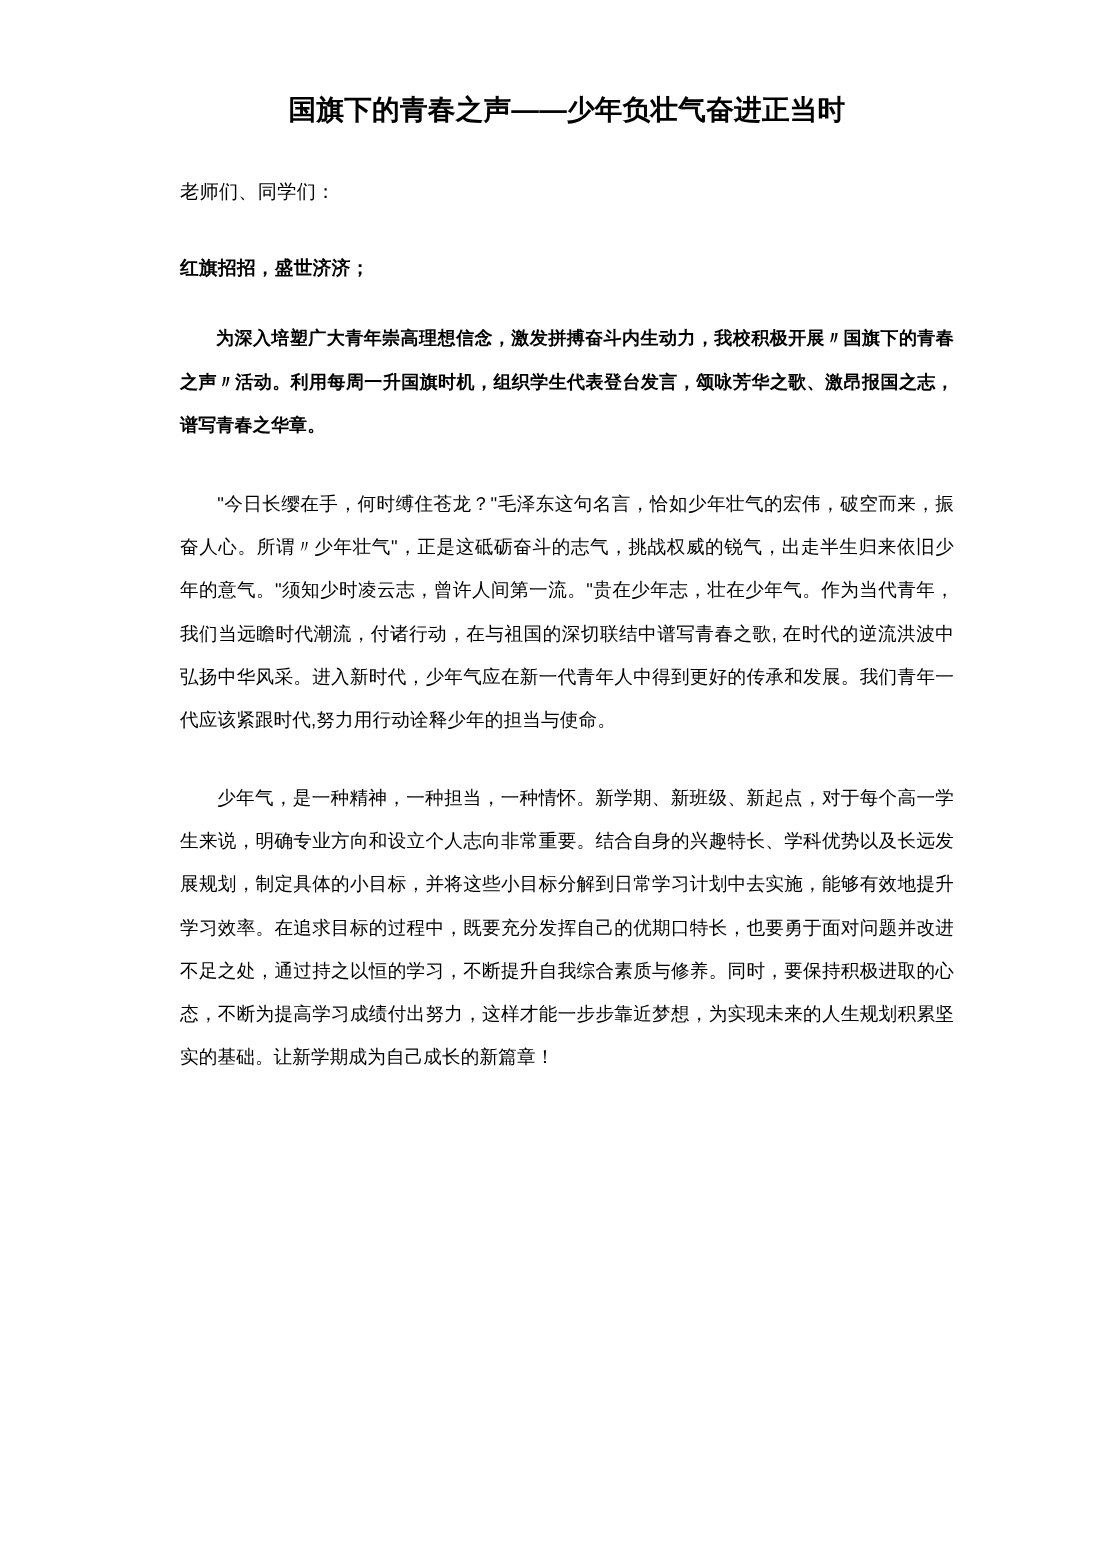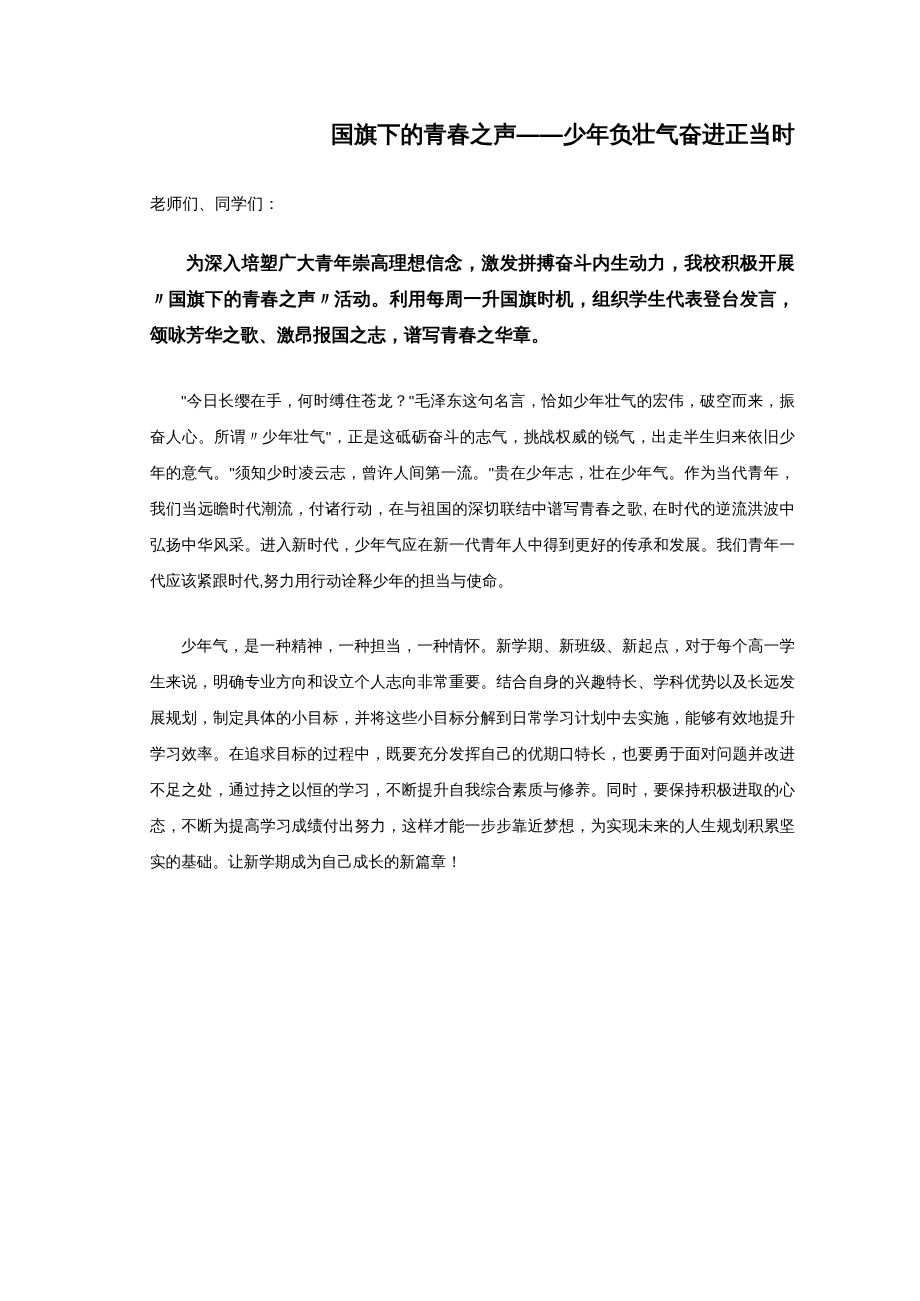--- a/index.html
+++ b/index.html
@@ -25,22 +25,22 @@
     left: 150px;
     top: 0;
     width: 645px;
   }
   .doc-title {
     font-size: 23px;
     font-weight: 700;
     line-height: 30px;
     letter-spacing: 0.2px;
     margin: 0;
-    padding-top: 119px;
-    text-align: right;
+    padding-top: 76px;
+    text-align: center;
     white-space: nowrap;
   }
   .salutation {
     font-size: 16px;
     line-height: 26px;
     margin: 0;
     padding-top: 42px;
     letter-spacing: 0.2px;
   }
   .verse {
@@ -48,21 +48,21 @@
     font-weight: 700;
     line-height: 26px;
     margin: 0;
     letter-spacing: 0.3px;
   }
   .verse-1 { padding-top: 37px; }
   .verse-2 { padding-top: 32px; text-indent: 2em; }
   .verse-3 { padding-top: 32px; text-indent: 2em; }
 
   .lead-para {
-    font-size: 18px;
+    font-size: 15px;
     font-weight: 700;
     line-height: 36px;
     margin: 0;
     padding-top: 28px;
     text-indent: 2em;
     text-align: justify;
     text-justify: inter-ideograph;
     letter-spacing: 0.15px;
   }
   .body-para {
@@ -81,20 +81,21 @@
 </head>
 <body>
 
 <div class="page">
   <div class="content">
 
     <h1 class="doc-title">国旗下的青春之声——少年负壮气奋进正当时</h1>
 
     <p class="salutation">老师们、同学们：</p>
 
+    <p class="verse verse-1">红旗招招，盛世济济；</p>
 
 
 
     <p class="lead-para">为深入培塑广大青年崇高理想信念，激发拼搏奋斗内生动力，我校积极开展〃国旗下的青春之声〃活动。利用每周一升国旗时机，组织学生代表登台发言，颂咏芳华之歌、激昂报国之志，谱写青春之华章。</p>
 
     <p class="body-para body-para-1">"今日长缨在手，何时缚住苍龙？"毛泽东这句名言，恰如少年壮气的宏伟，破空而来，振奋人心。所谓〃少年壮气"，正是这砥砺奋斗的志气，挑战权威的锐气，出走半生归来依旧少年的意气。"须知少时凌云志，曾许人间第一流。"贵在少年志，壮在少年气。作为当代青年，我们当远瞻时代潮流，付诸行动，在与祖国的深切联结中谱写青春之歌, 在时代的逆流洪波中弘扬中华风采。进入新时代，少年气应在新一代青年人中得到更好的传承和发展。我们青年一代应该紧跟时代,努力用行动诠释少年的担当与使命。</p>
 
     <p class="body-para body-para-2">少年气，是一种精神，一种担当，一种情怀。新学期、新班级、新起点，对于每个高一学生来说，明确专业方向和设立个人志向非常重要。结合自身的兴趣特长、学科优势以及长远发展规划，制定具体的小目标，并将这些小目标分解到日常学习计划中去实施，能够有效地提升学习效率。在追求目标的过程中，既要充分发挥自己的优期口特长，也要勇于面对问题并改进不足之处，通过持之以恒的学习，不断提升自我综合素质与修养。同时，要保持积极进取的心态，不断为提高学习成绩付出努力，这样才能一步步靠近梦想，为实现未来的人生规划积累坚实的基础。让新学期成为自己成长的新篇章！</p>
 
   </div>

